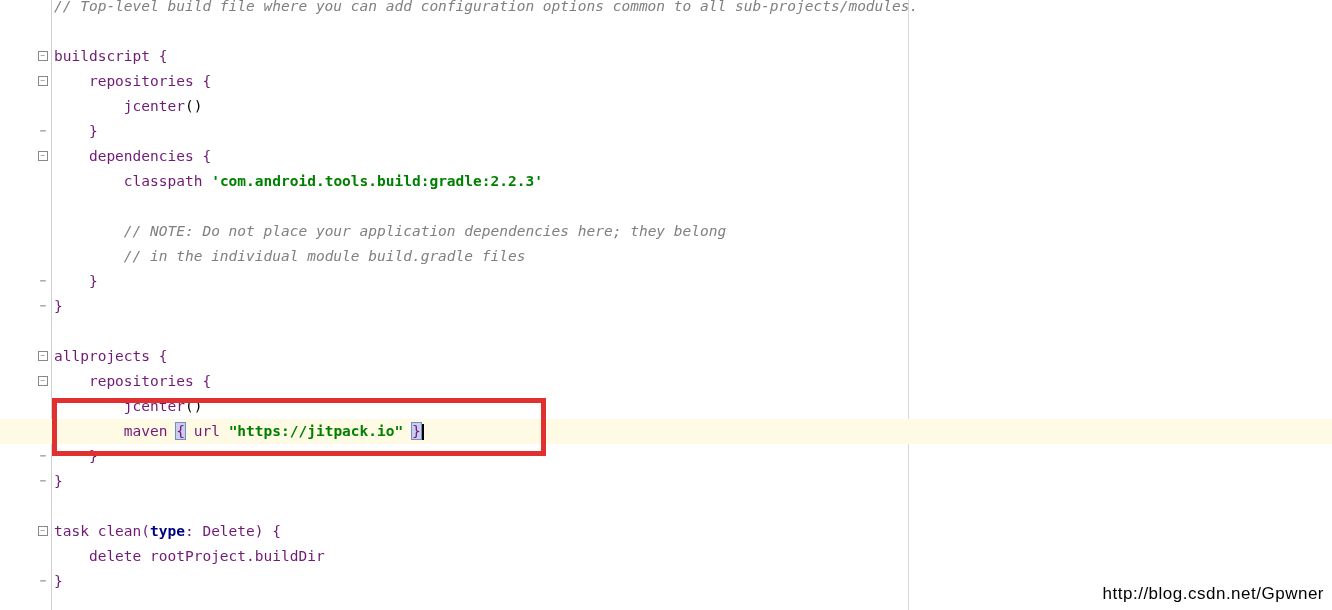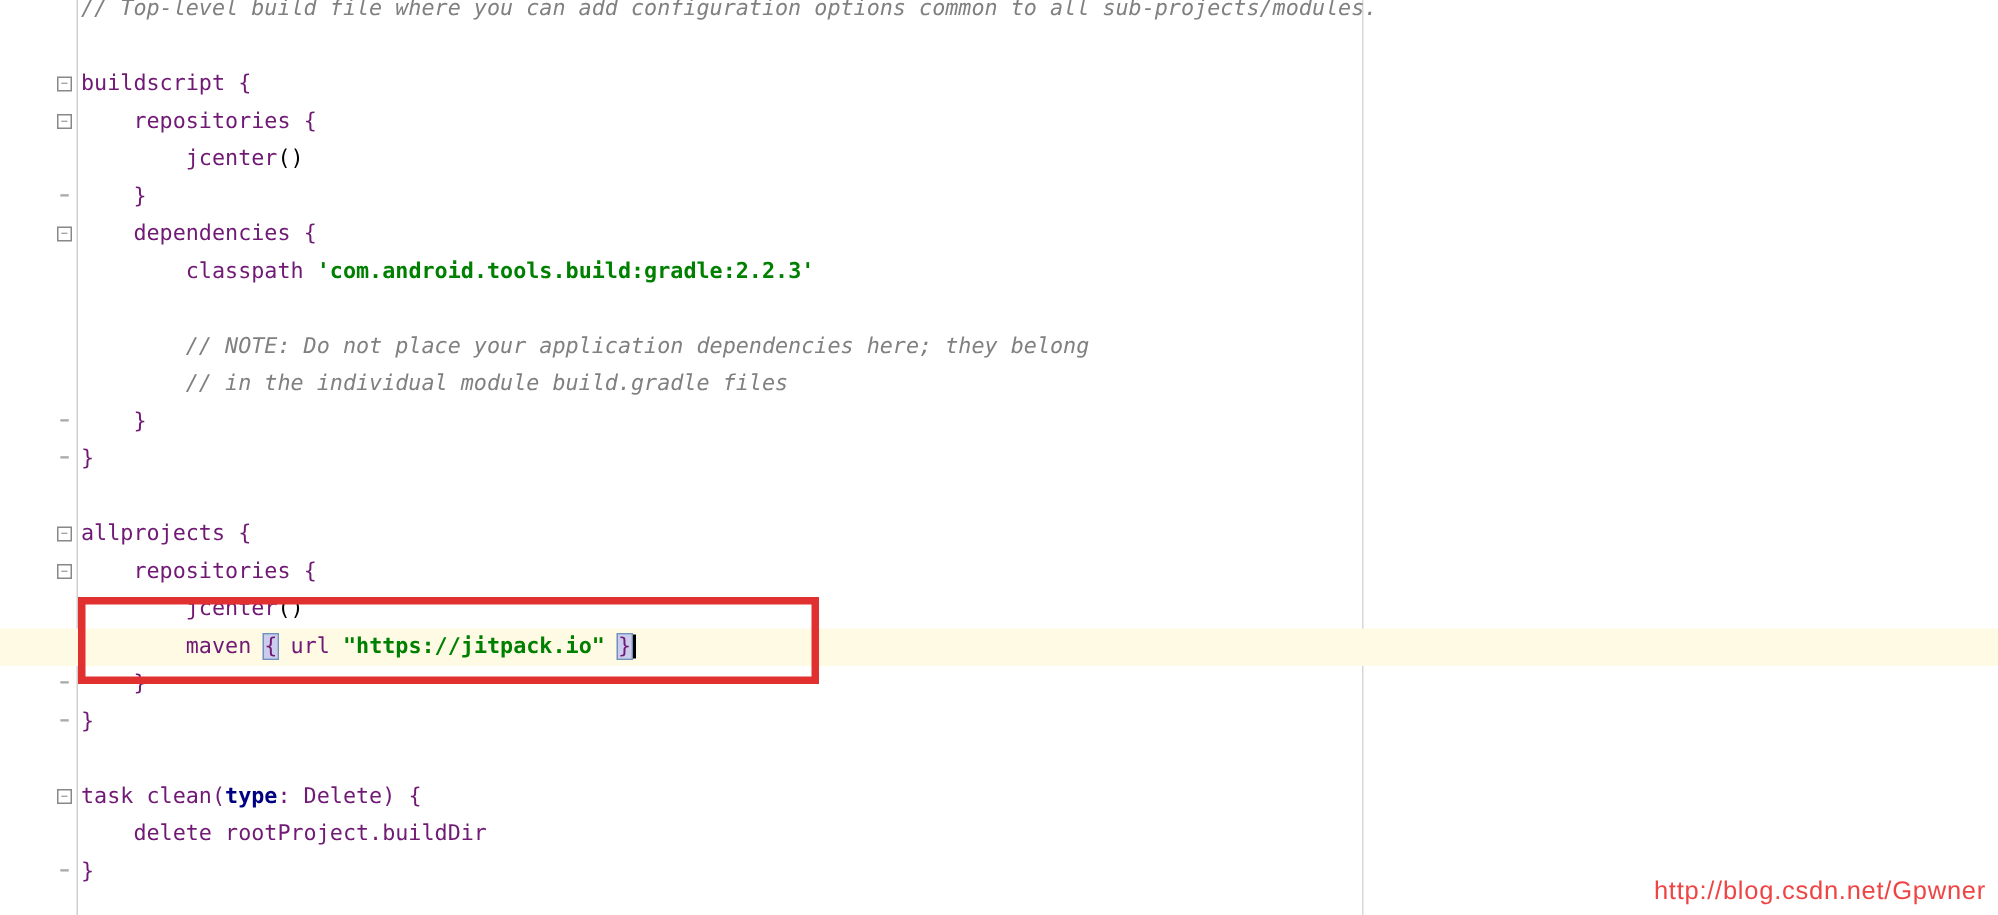--- a/index.html
+++ b/index.html
@@ -114,21 +114,21 @@
       bottom: 0;
       width: 1px;
       background: #d8d8d8;
     }
     .watermark {
       position: absolute;
       right: 8px;
       bottom: 6px;
       font-family: Arial, sans-serif;
       font-size: 17px;
-      color: #ef4444;
+      color: #000000;
       letter-spacing: 0.5px;
     }
   </style>
 </head>
 <body>
 
 <div class="editor-container">
   <div class="gutter">
     <div class="fold-column" id="fold-column">
         <div class="fold-marker fold-open" style="top: 51px;"></div>

